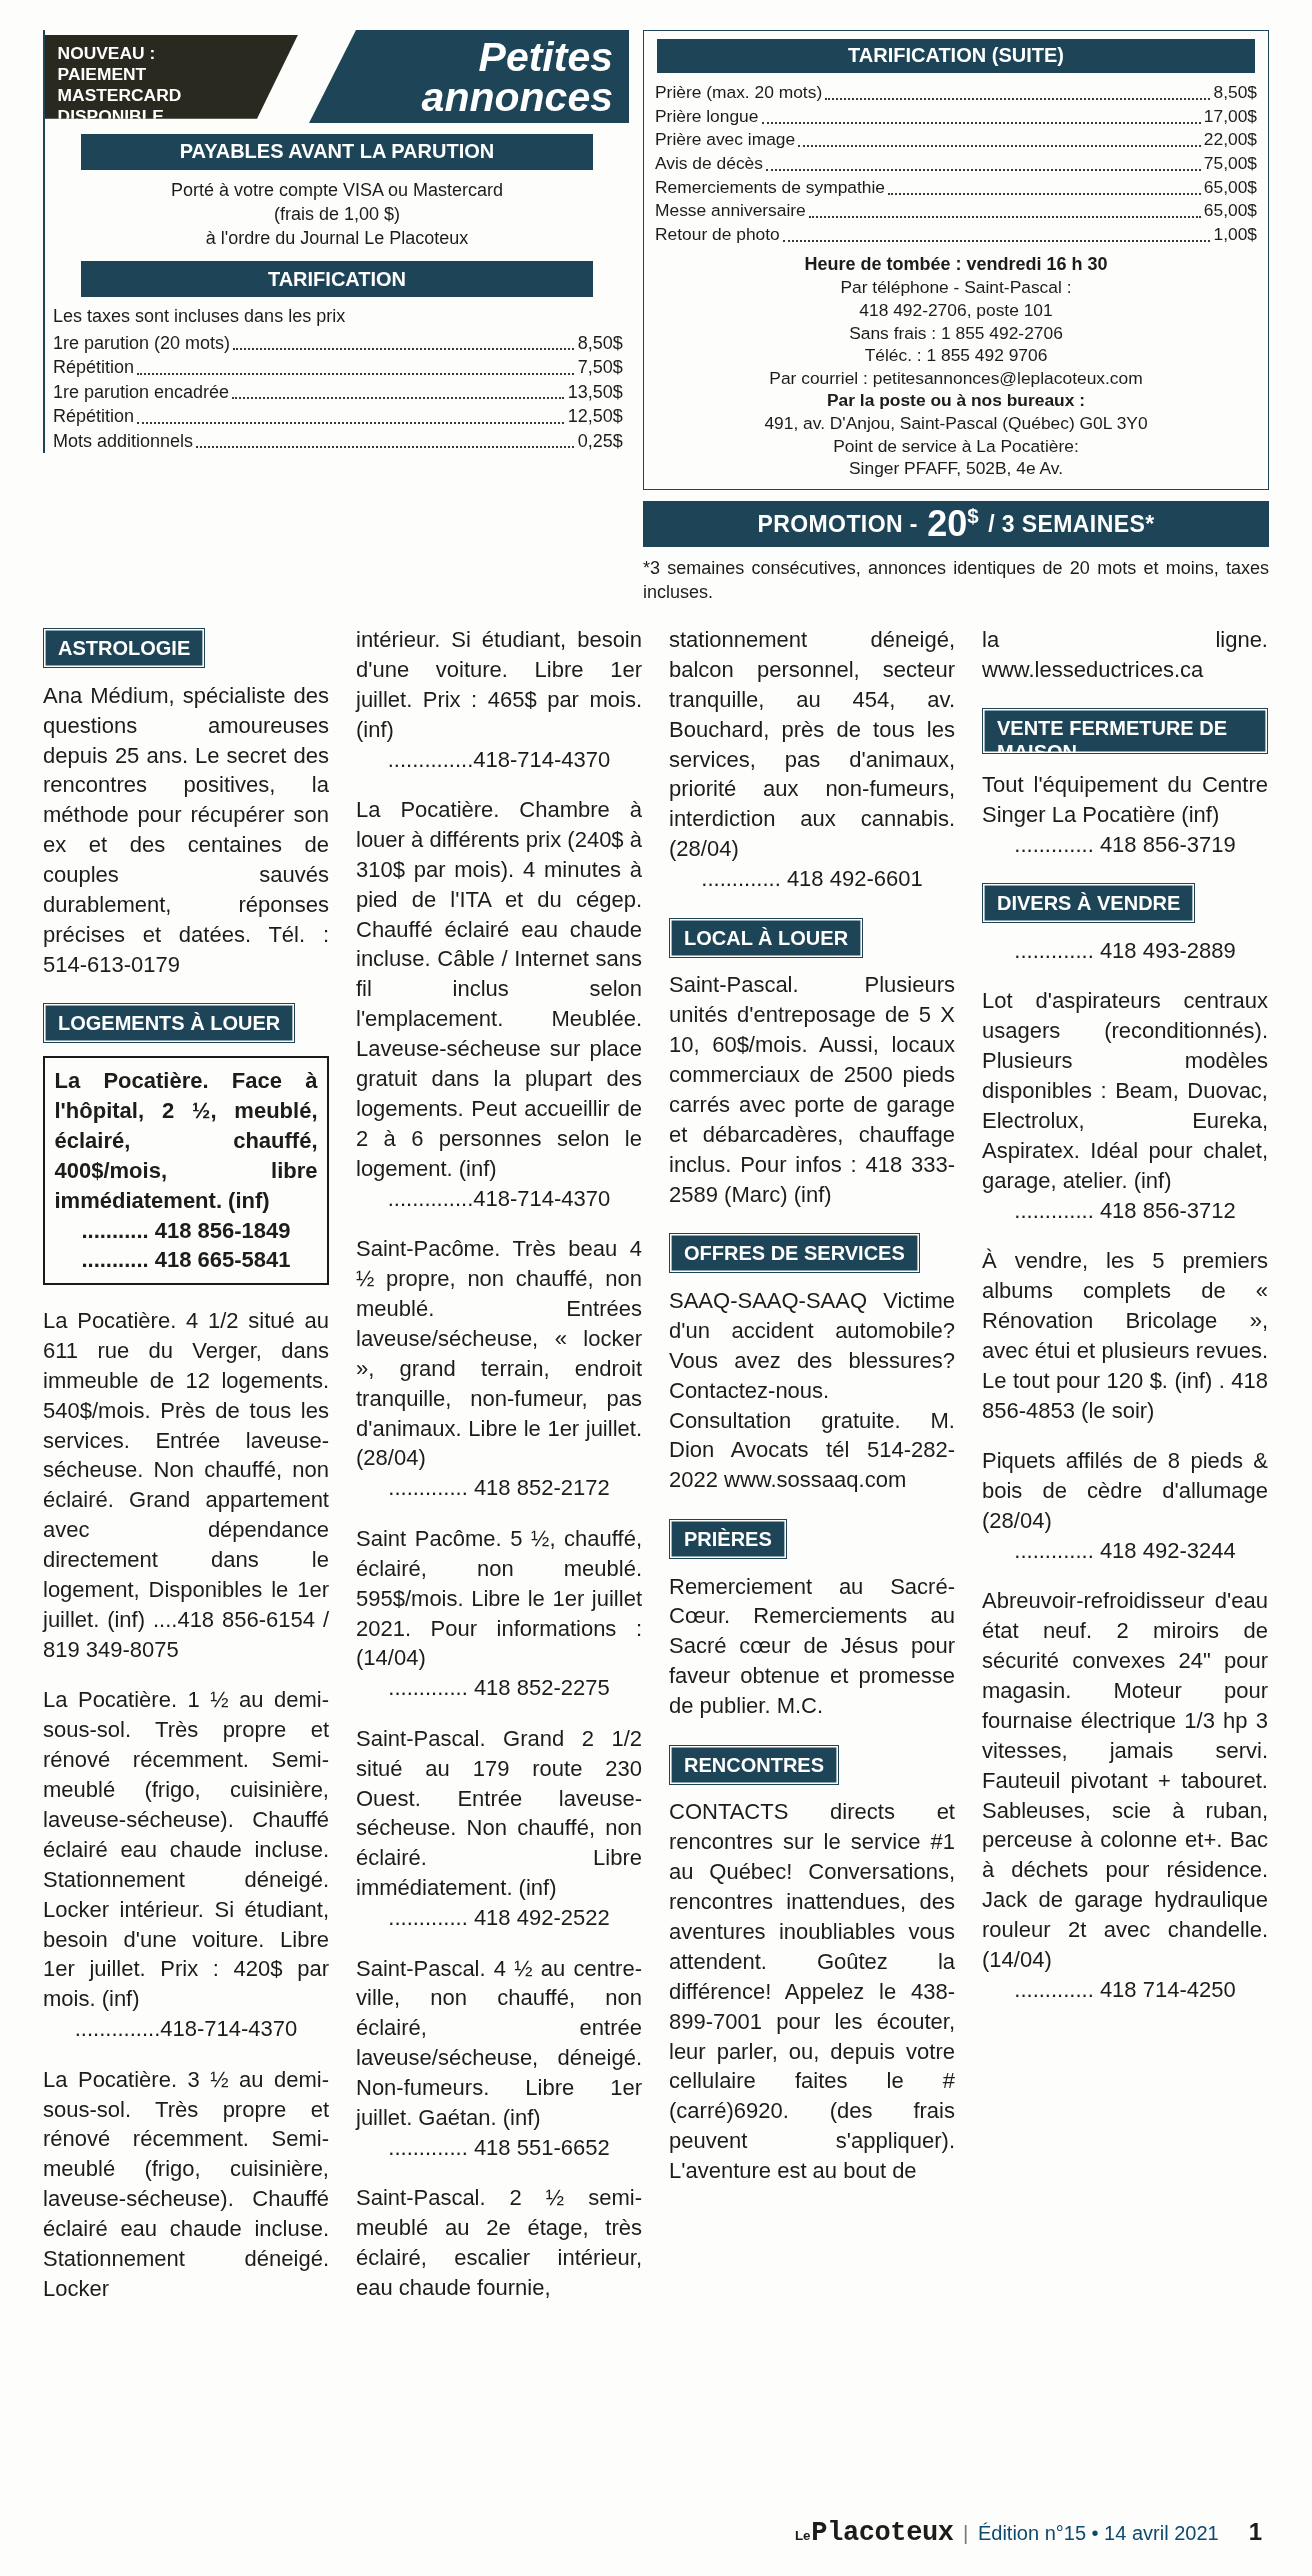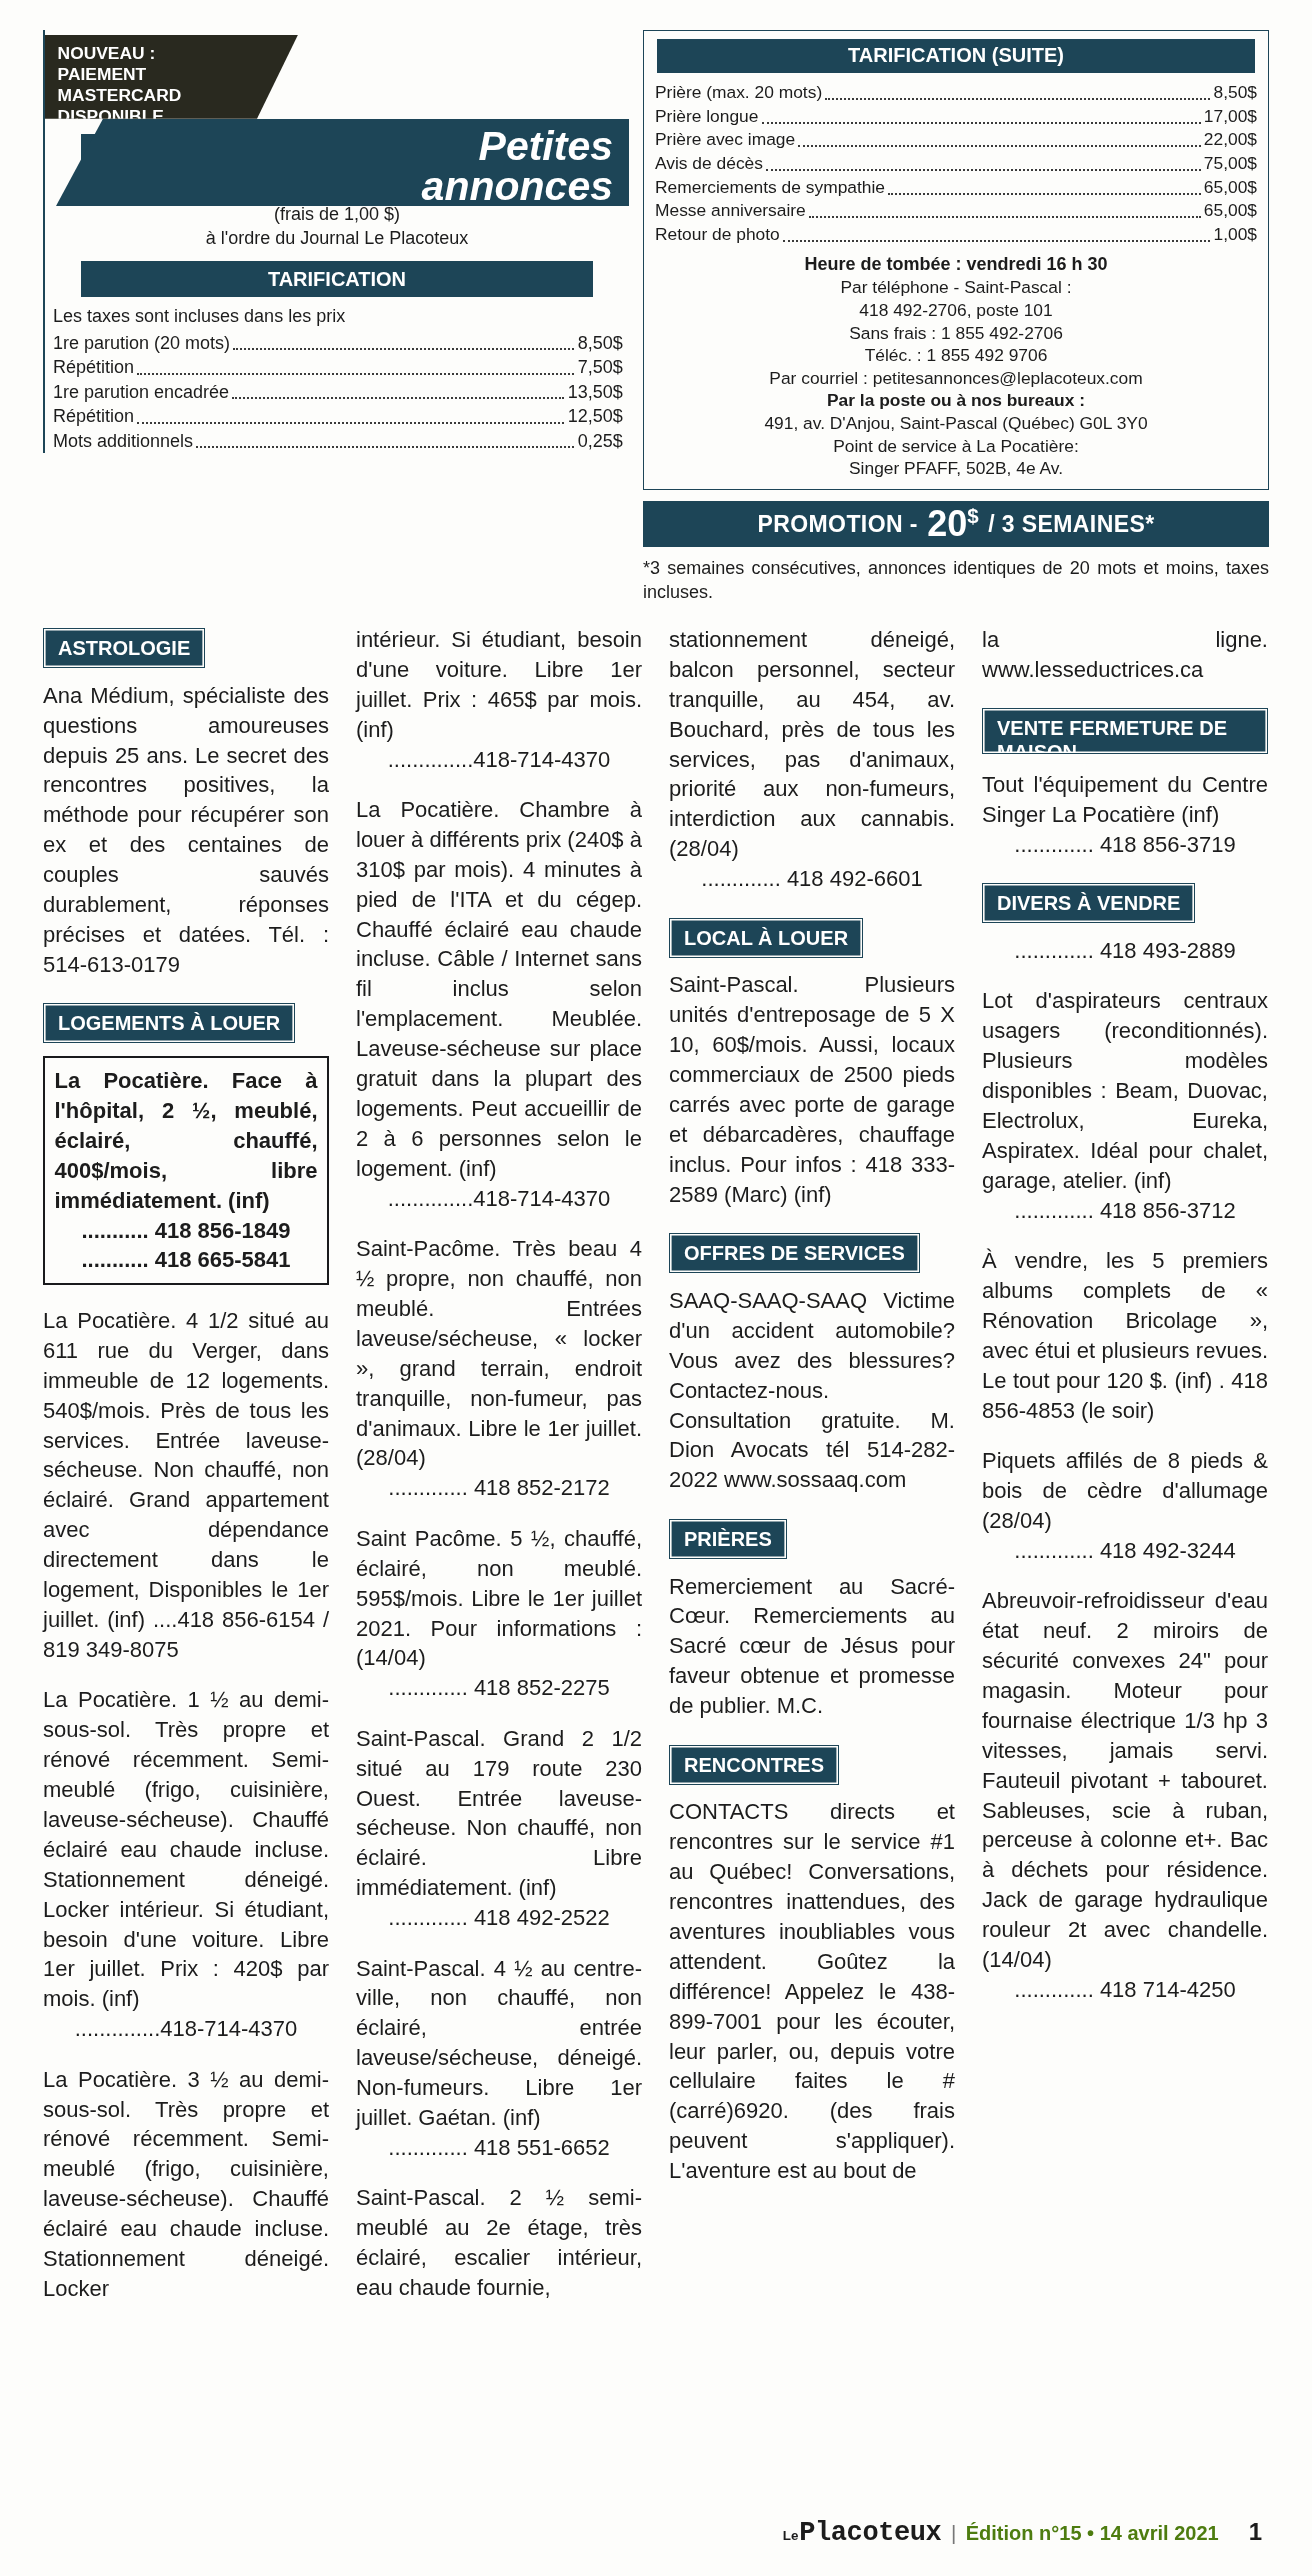--- a/index.html
+++ b/index.html
@@ -9,21 +9,21 @@
     --ink:#1c1c1c;
     --paper:#fdfdfb;
   }
   *{margin:0;padding:0;box-sizing:border-box;}
   body{background:#ffffff;font-family:"Liberation Sans","DejaVu Sans",sans-serif;color:var(--ink);}
   .page{width:1312px;height:2576px;background:var(--paper);position:relative;overflow:hidden;}
 
   
   .top{display:flex;gap:14px;padding:30px 43px 0 43px;align-items:flex-start;}
   .top-left{width:586px;border-left:2.4px solid var(--teal);}
-  .banner-row{display:flex;align-items:stretch;height:93px;flex-direction:column;}
+  .banner-row{display:flex;align-items:stretch;height:93px;}
   .badge{width:253px;background:var(--badge);color:#fff;font-weight:bold;font-size:17.4px;line-height:1.2;
          padding:8.7px 0 0 12.6px;margin-top:4.7px;height:84px;
          clip-path:polygon(0 0,100% 0,calc(100% - 41px) 100%,0 100%);}
   .title-box{flex:1;background:var(--teal);color:#fff;font-style:italic;font-weight:bold;font-size:41px;line-height:.98;
          text-align:right;padding:7px 16px 0 0;
          clip-path:polygon(58px 0,100% 0,100% 100%,11px 100%);}
   .hbar{background:var(--teal);color:#fff;font-weight:bold;text-align:center;font-size:20px;padding:6.3px 3.2px;margin:11px 36px 9.5px;}
   .payables-lines{text-align:center;font-size:18px;line-height:1.32;}
   .tarif-note{font-size:18px;margin:3.2px 6.3px 3.2px 8px;}
   .price-row{display:flex;align-items:flex-end;line-height:1.36;}
@@ -57,21 +57,21 @@
   .ad-text{font-size:22px;line-height:1.36;text-align:justify;hyphens:auto;-webkit-hyphens:auto;overflow-wrap:break-word;}
   .phone{font-size:22px;line-height:1.36;text-align:center;}
   .ad.boxed{border:2.4px solid #191a1c;padding:8px 9.5px;}
   .ad.boxed .ad-text,.ad.boxed .phone{font-weight:bold;}
 
   
   .footer{position:absolute;right:50px;bottom:28px;display:flex;align-items:baseline;}
   .logo-le{font-size:13.4px;font-weight:bold;margin-right:0.8px;}
   .logo-name{font-size:27px;font-weight:bold;letter-spacing:-0.4px;font-family:Liberation Mono, monospace;}
   .foot-sep{font-size:20.5px;color:#777;margin:0 9.5px;}
-  .foot-edition{font-size:20px;color:#4d7c0f;font-weight:bold;}
+  .foot-edition{font-size:20px;color:#0c4a6e;}
   .foot-page{font-size:24px;font-weight:bold;margin-left:30px;}
 </style>
 </head>
 <body>
 
 <div class="page">
 
   <div class="top">
 
     <div class="top-left">

